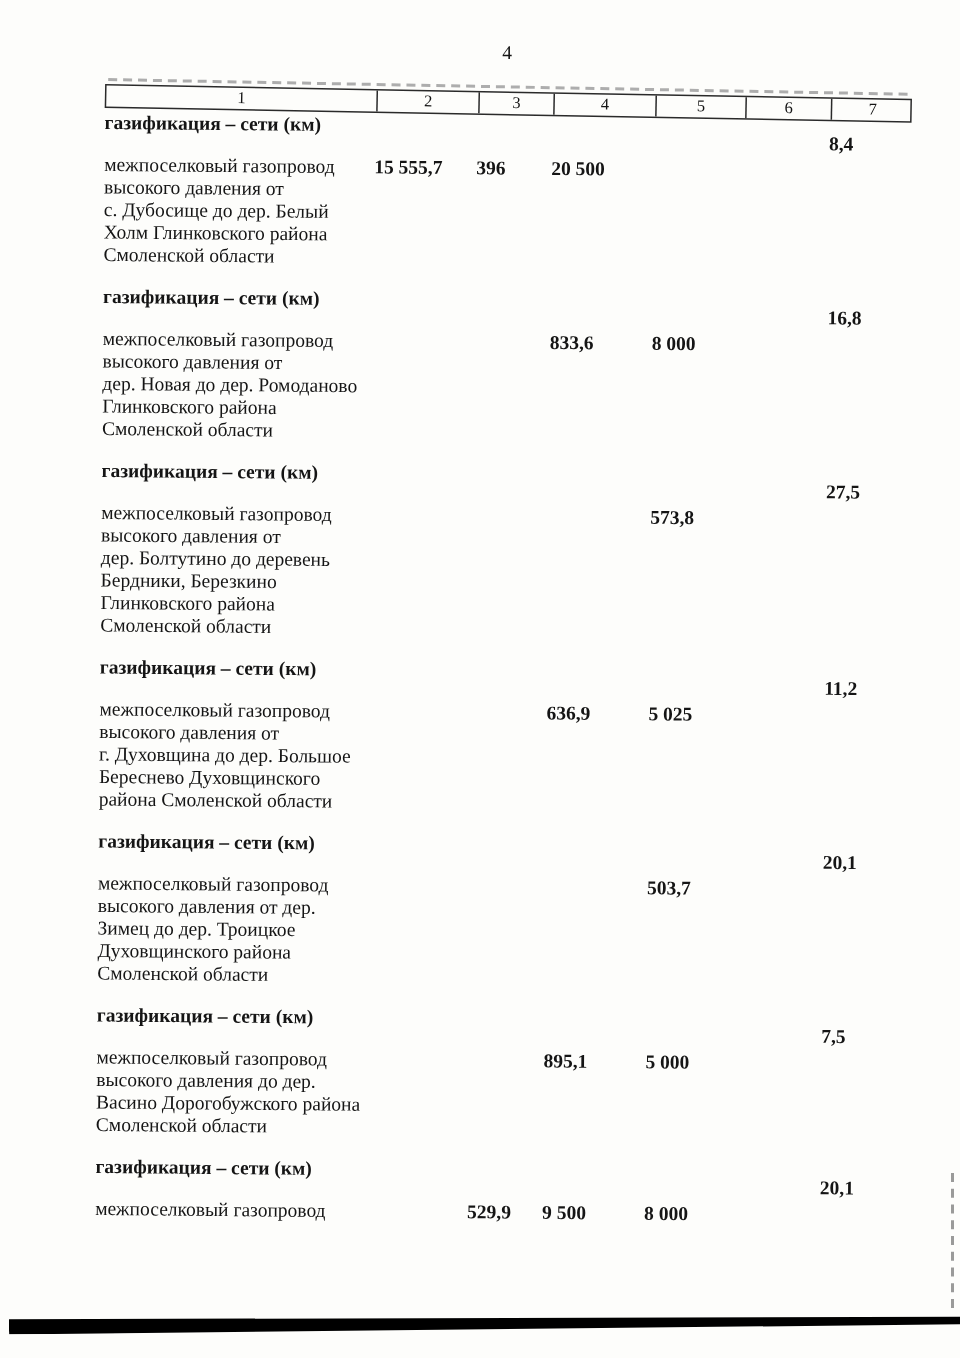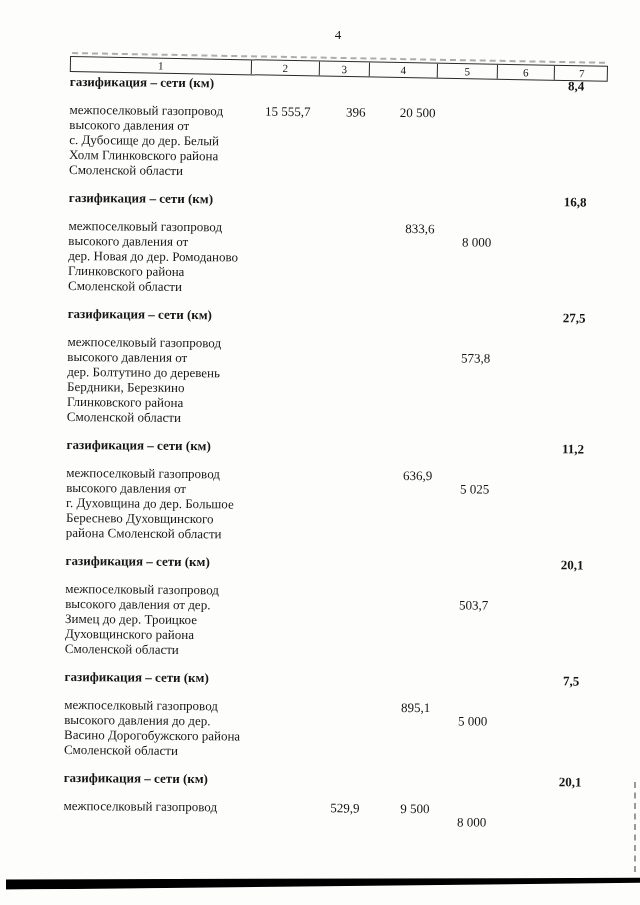--- a/index.html
+++ b/index.html
@@ -40,35 +40,35 @@
     overflow: hidden;
   }
   .th:first-child { border-left: none; }
 
   
   .gas-row {
     display: flex; margin-top: 13px; height: 15px;
     font-weight: bold; font-size: 13px; line-height: 15px;
   }
   .gas-row.first { margin-top: 2px; }
-  .gas-value { margin-left: auto; width: 55px; text-align: center; padding-right: 8px; box-sizing: border-box; }
+  .gas-value { margin-left: auto; width: 55px; text-align: left; padding-right: 8px; box-sizing: border-box; margin-top: 10px; }
 
   
   .data-row {
     display: grid;
     grid-template-columns: 180px 68px 50px 68px 60px 57px 55px;
     margin-top: 13px;
     align-items: start;
   }
   .c { font-size: 13px; line-height: 15px; }
   .desc { white-space: pre; overflow: visible; }
-  .num { text-align: right; }
+  .num { text-align: left; font-weight: bold; }
   .num.c2 { padding-right: 7px; }
   .num.c3 { padding-right: 2px; }
-  .num.c5 { padding-right: 3px; margin-top: 13px; }
+  .num.c5 { padding-right: 3px; }
 
   
   .bottom-bar {
     position: absolute; left: 6px; top: 877px; width: 636px; height: 11px;
     background: #000;
     transform: rotate(-0.3deg);
     clip-path: polygon(0 8%, 100% 22%, 100% 68%, 0 100%);
   }
   .edge-artifact {
     position: absolute; left: 634px; top: 782px; height: 90px; width: 0;

